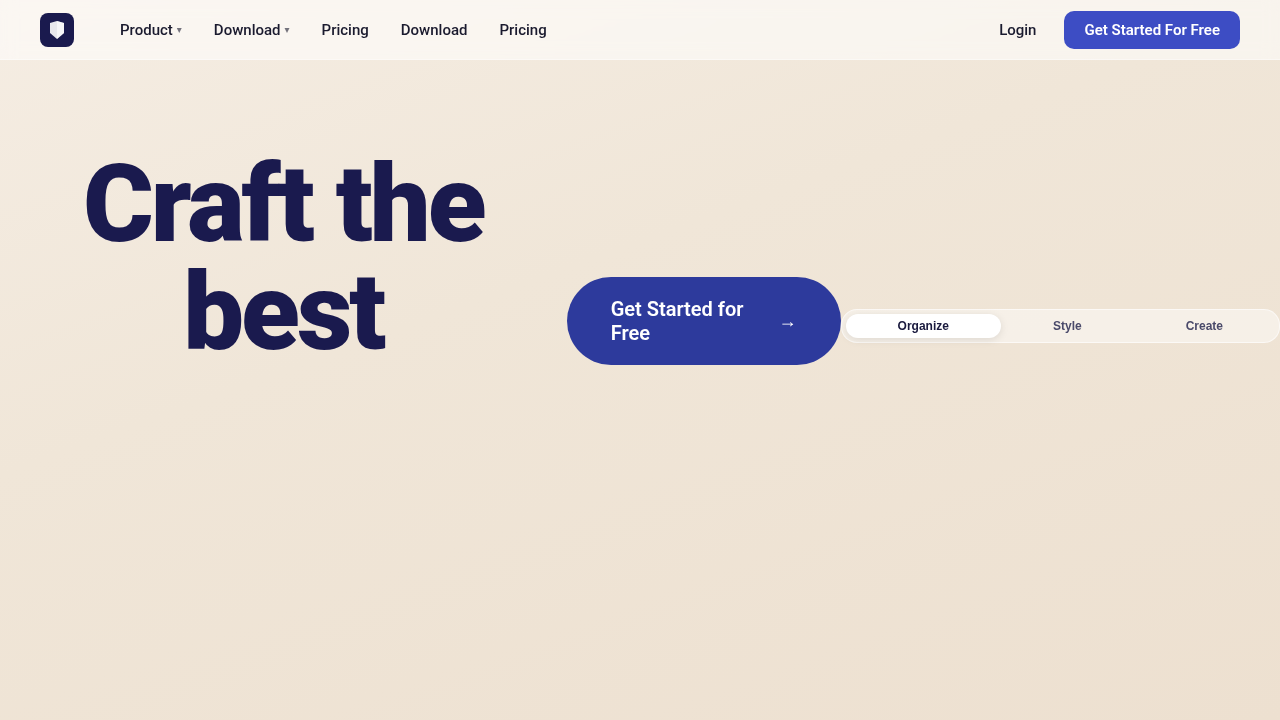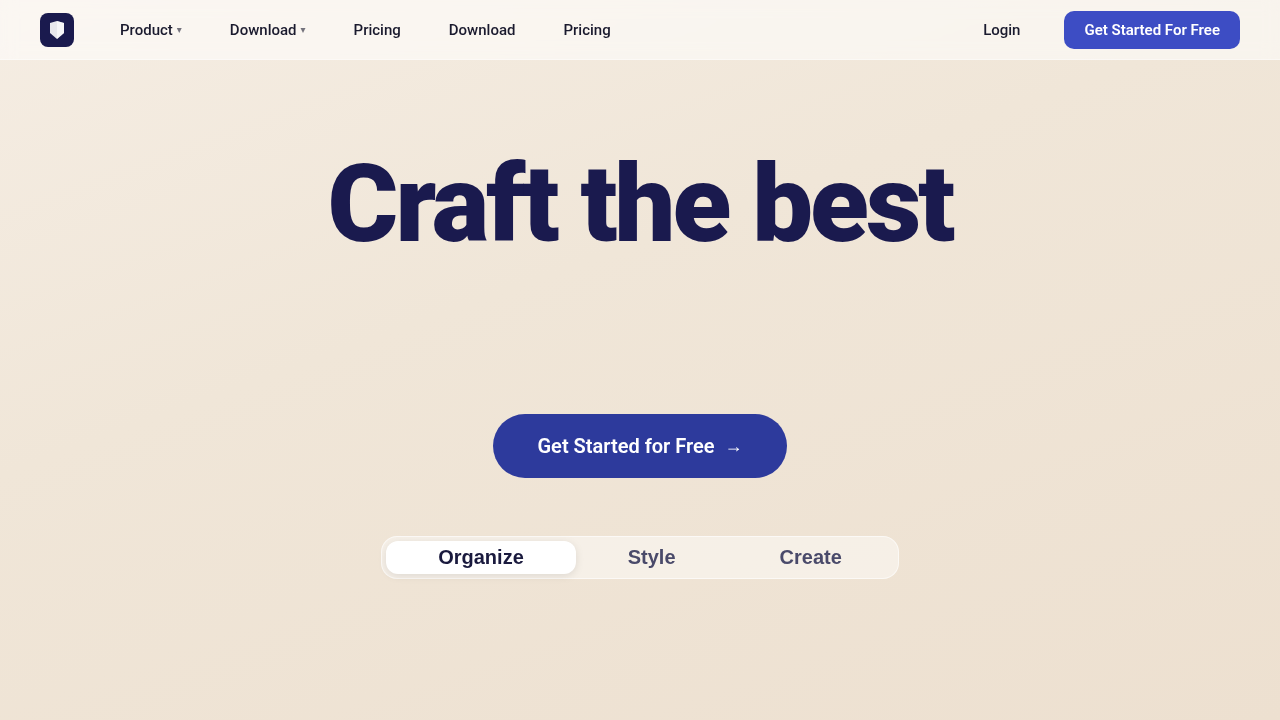--- a/index.html
+++ b/index.html
@@ -38,21 +38,21 @@
     }
 
     .logo-icon {
       width: 34px;
       height: 34px;
     }
 
     .nav-links {
       display: flex;
       align-items: center;
-      gap: 20px;
+      gap: 4px;
       flex: 1;
     }
 
     .nav-link {
       display: flex;
       align-items: center;
       gap: 4px;
       padding: 8px 14px;
       font-size: 15px;
       color: #1a1a2e;
@@ -63,21 +63,21 @@
     }
 
     .chevron {
       font-size: 10px;
       opacity: 0.6;
     }
 
     .nav-right {
       display: flex;
       align-items: center;
-      gap: 32px;
+      gap: 16px;
     }
 
     .login-link {
       font-size: 15px;
       color: #1a1a2e;
       text-decoration: none;
       font-weight: 500;
       padding: 8px 12px;
       cursor: pointer;
     }
@@ -91,21 +91,21 @@
       font-size: 15px;
       font-weight: 600;
       cursor: pointer;
       text-decoration: none;
       white-space: nowrap;
     }
 
     
     .hero {
       display: flex;
-      flex-direction: column;
+      flex-direction: row;
       align-items: center;
       justify-content: center;
       padding-top: 60px;
       padding-bottom: 20px;
     }
 
     .hero-title {
       font-size: 108px;
       font-weight: 900;
       color: #1a1a4e;
@@ -143,21 +143,21 @@
       margin-top: 58px;
       background: rgba(255,255,255,0.45);
       border-radius: 16px;
       padding: 4px;
       gap: 0;
       border: 1px solid rgba(255,255,255,0.6);
     }
 
     .tab {
       padding: 5px 52px;
-      font-size: 20px;
+      font-size: 12px;
       font-weight: 600;
       color: #4a4a6a;
       border-radius: 12px;
       cursor: pointer;
       background: transparent;
       border: none;
     }
 
     .tab.active {
       background: white;

